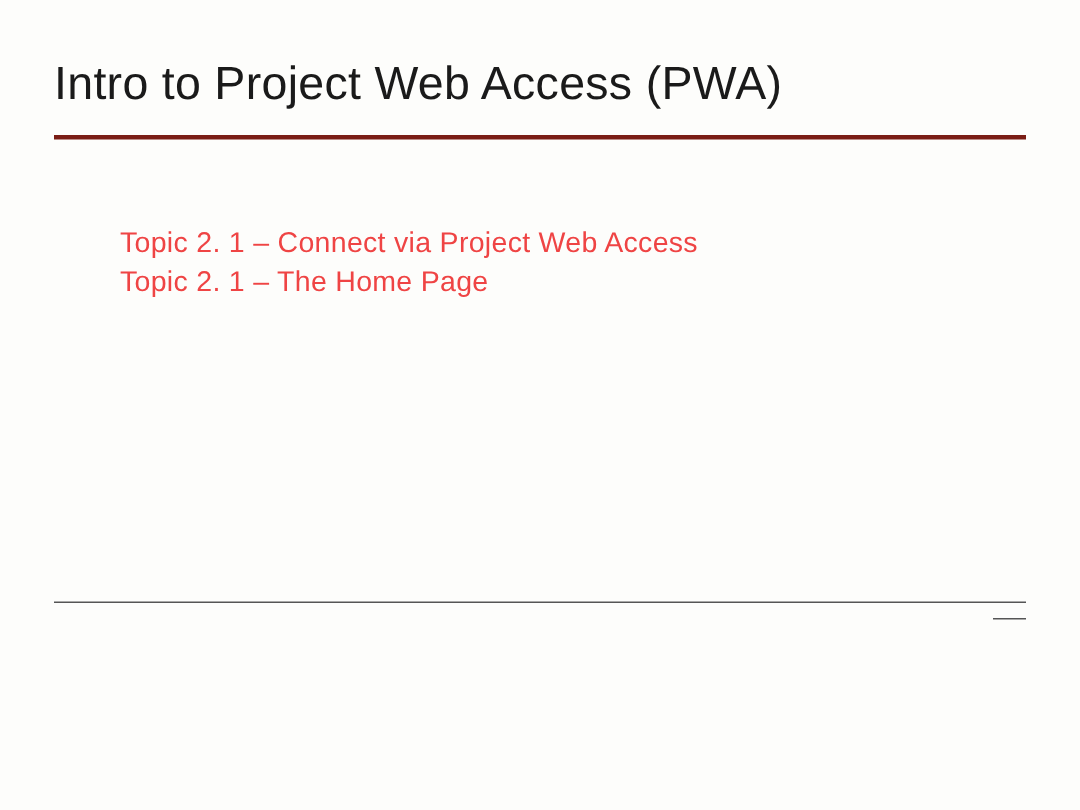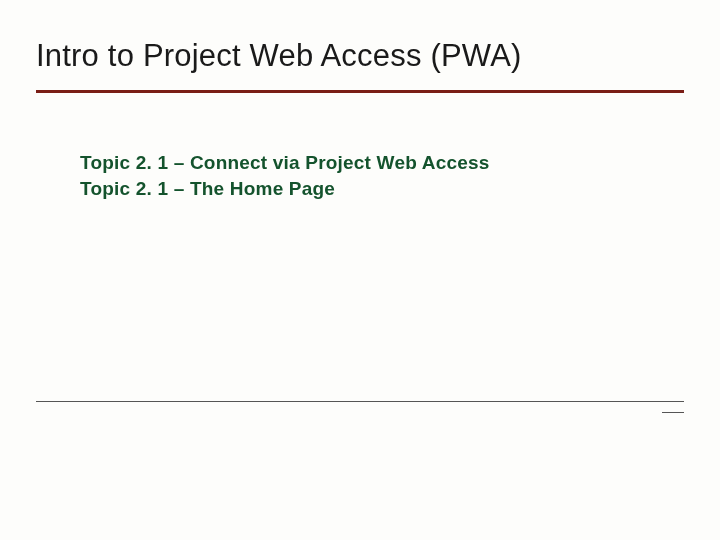--- a/index.html
+++ b/index.html
@@ -34,22 +34,22 @@
     height: 3px;
     background: #7a1d15;
   }
   .topics {
     position: absolute;
     top: 150px;
     left: 80px;
   }
   .topic-line {
     font-size: 19px;
-    font-weight: 700;
-    color: #14532d;
+    font-weight: 400;
+    color: #ef4444;
     line-height: 1.35;
     letter-spacing: 0.2px;
   }
   .footer-line {
     position: absolute;
     left: 36px;
     bottom: 58px;
     width: 648px;
     height: 1px;
     background: #555;

